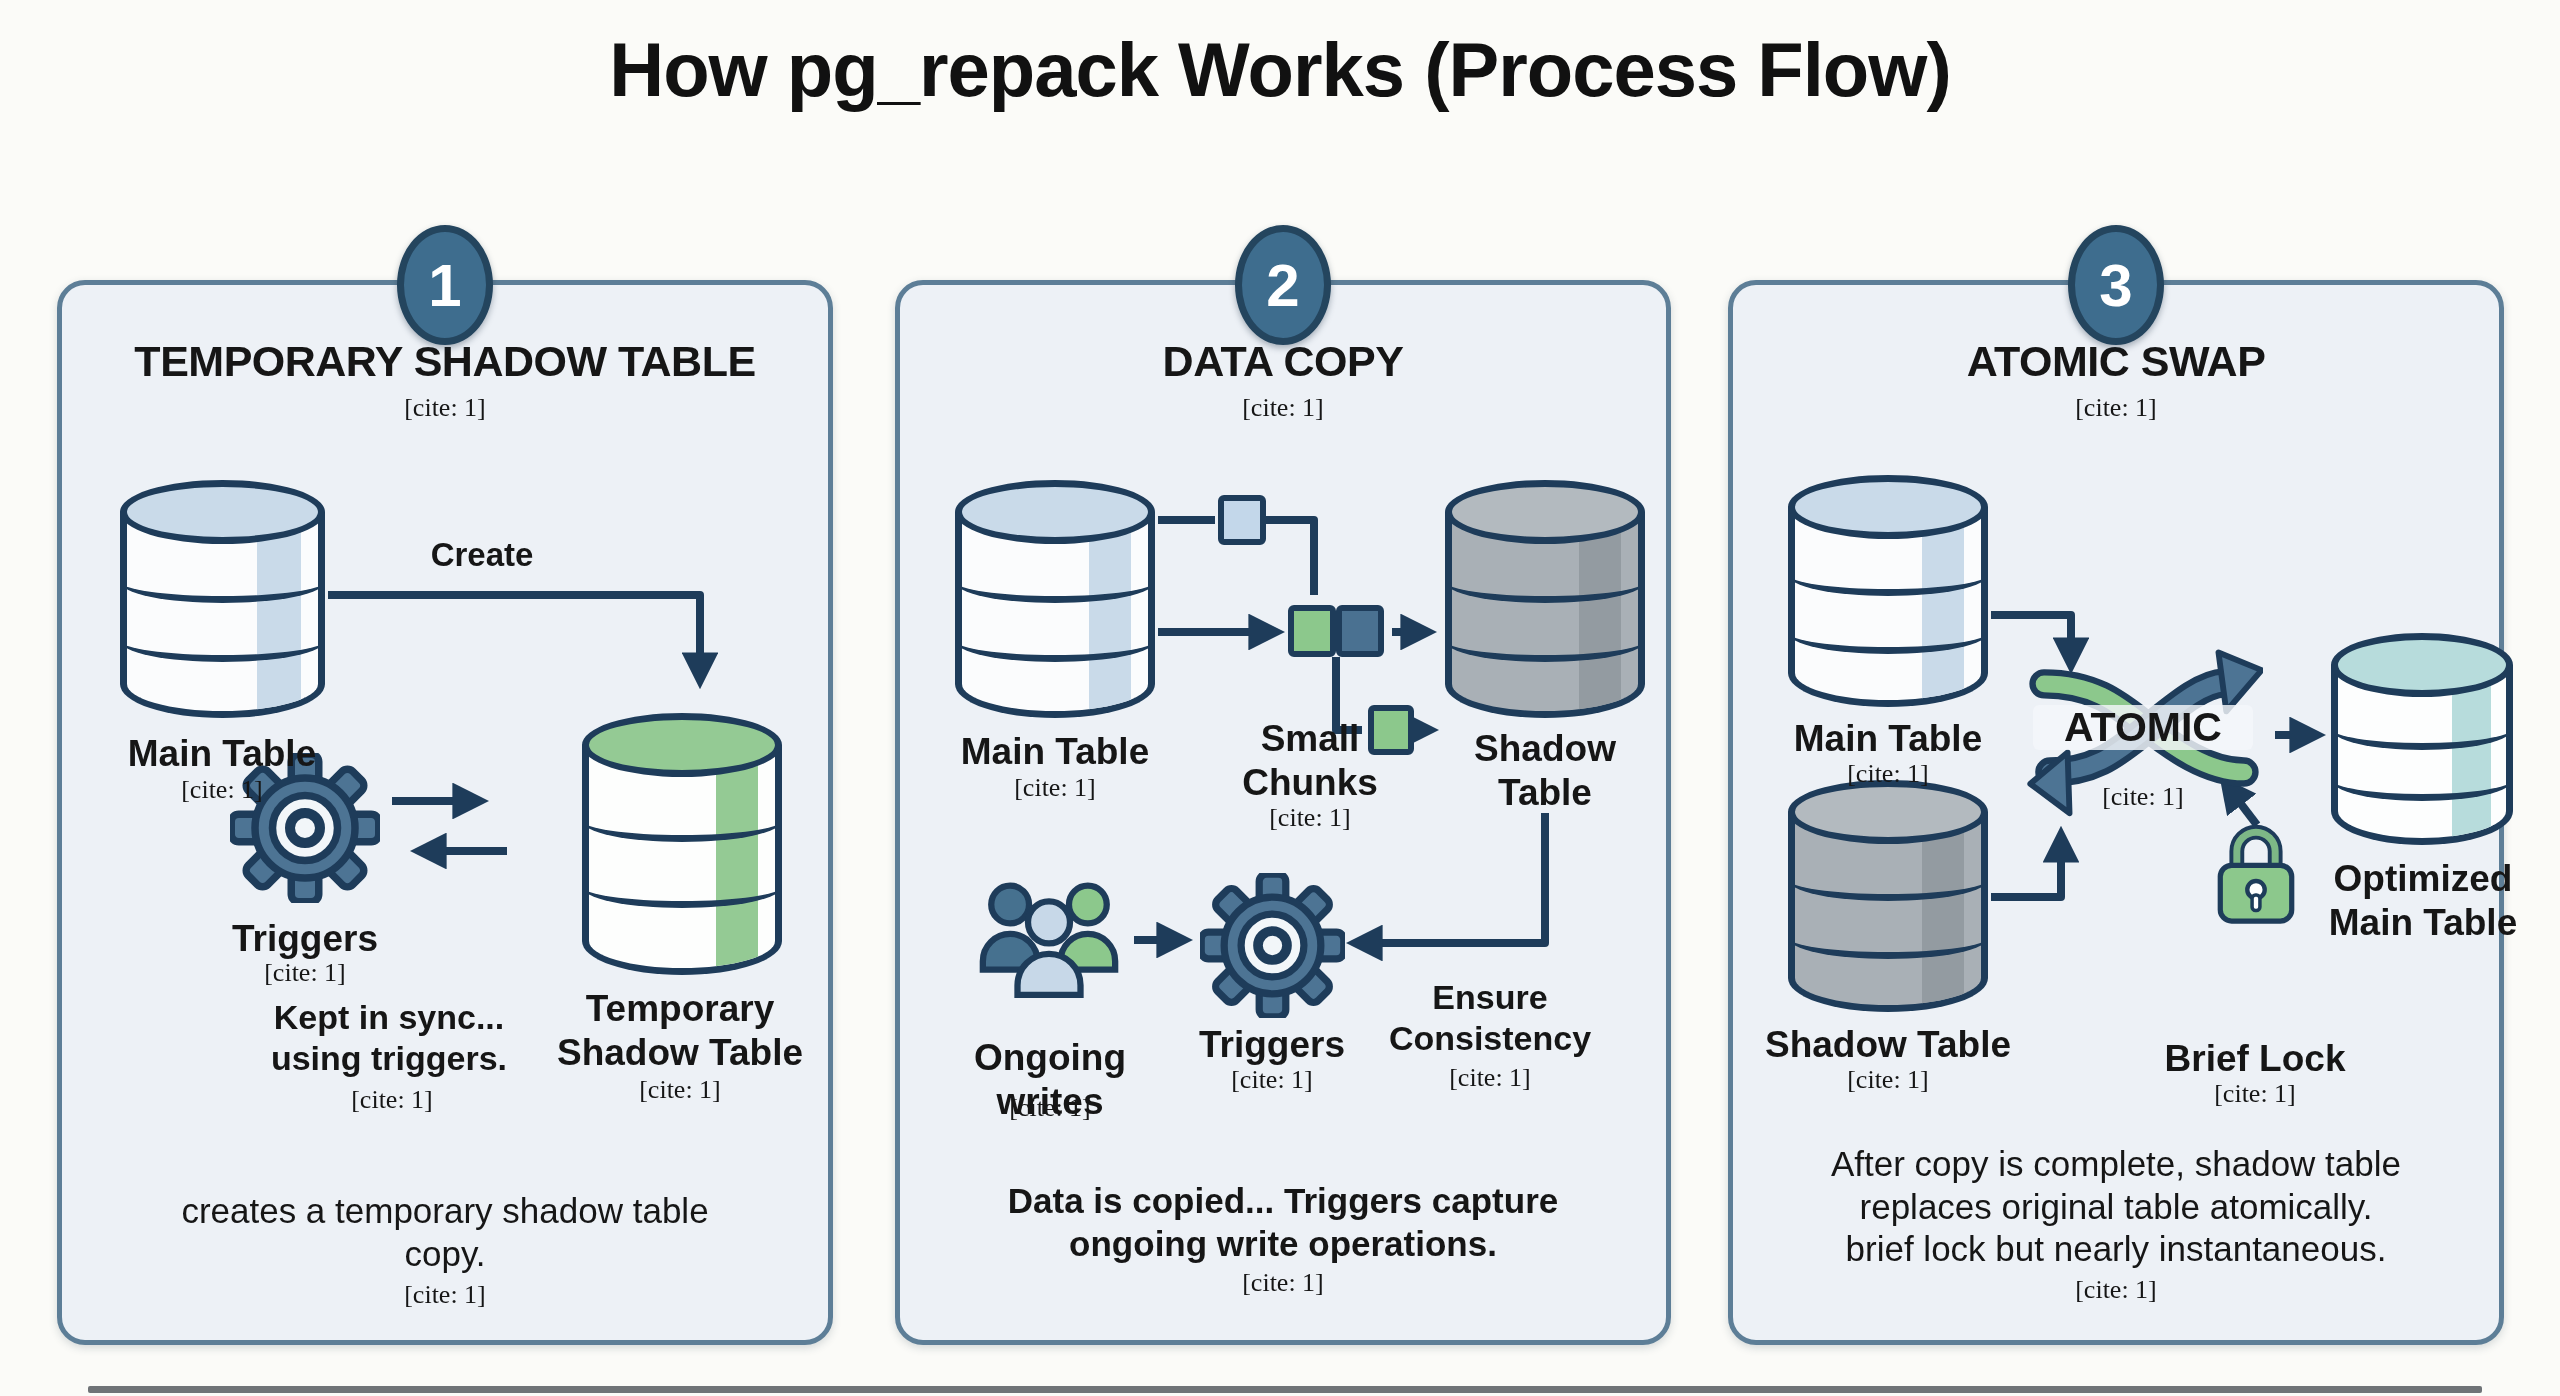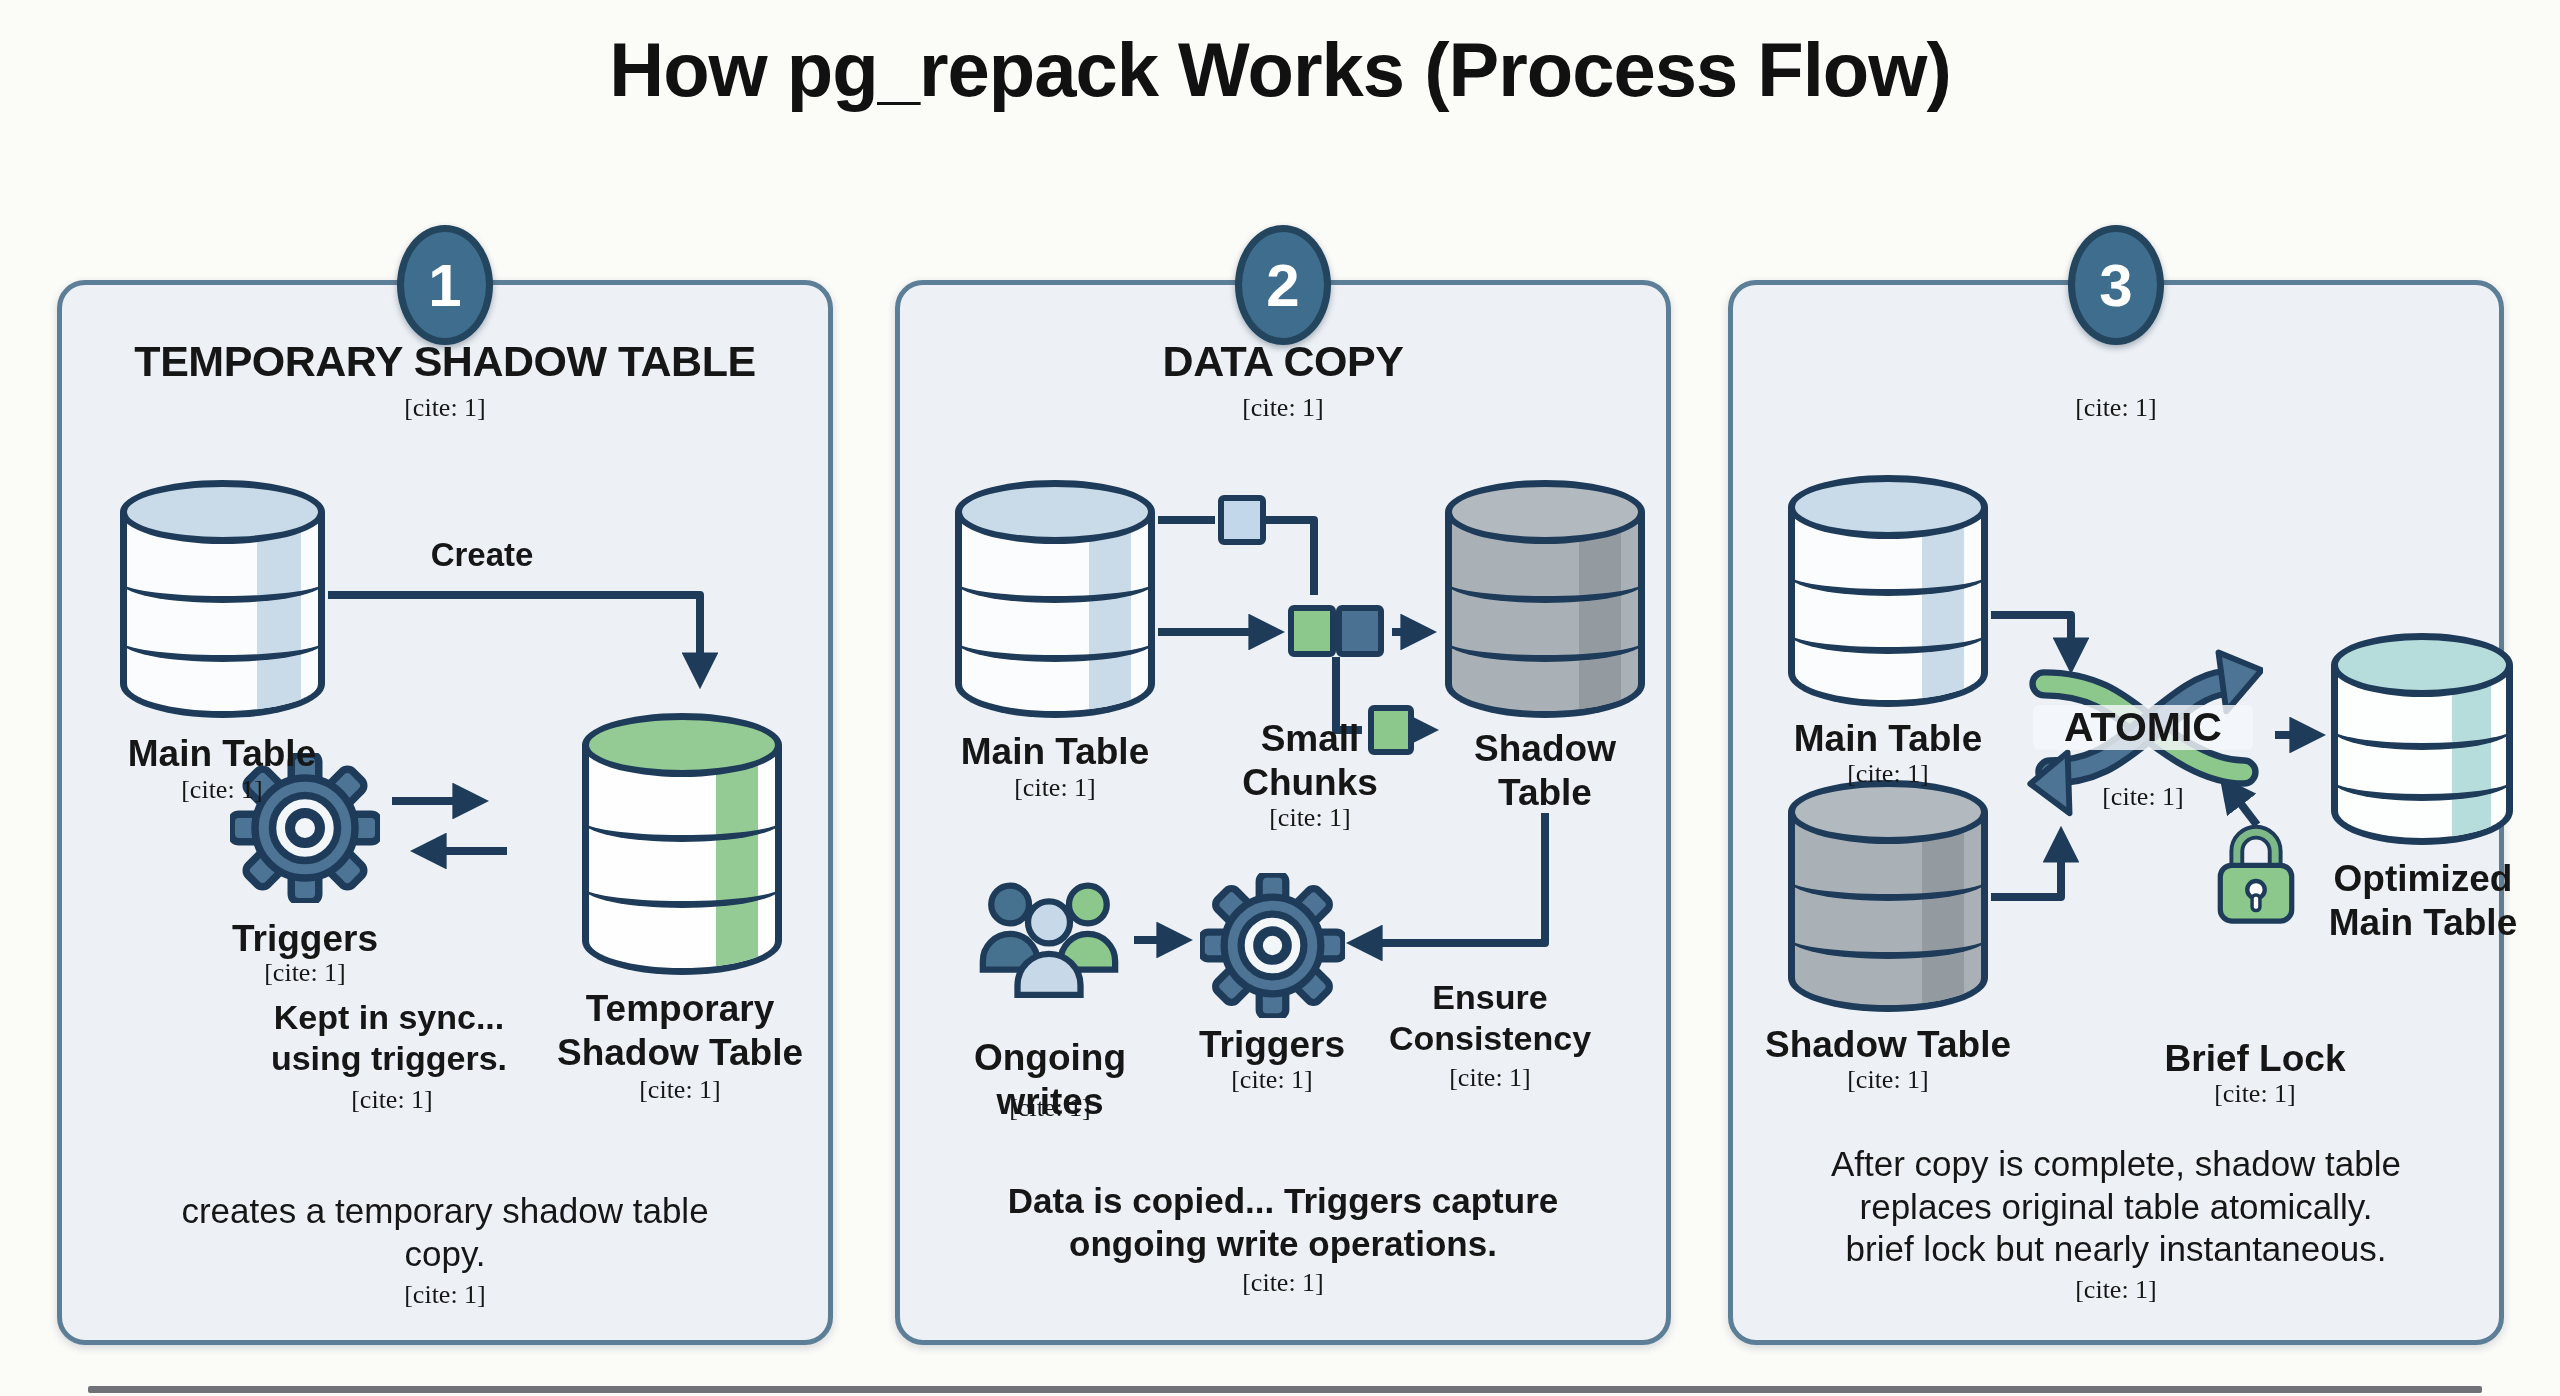--- a/index.html
+++ b/index.html
@@ -252,20 +252,21 @@
 
   <div class="caption" style="top:895px;font-weight:bold;">Data is copied... Triggers capture
 ongoing write operations.</div>
   <div class="cite" style="left:0;width:100%;top:983px;">[cite: 1]</div>
 </div>
 
 <div class="panel p3">
   <div class="badge">
     <span>3</span>
   </div>
+  <div class="heading">ATOMIC SWAP</div>
   <div class="heading-cite cite" style="position:absolute;top:108px;left:0;width:100%;">[cite: 1]</div>
 
   <svg class="wires" width="766" height="1055" viewBox="0 0 766 1055">
     <path d="M258 330 H338 V380" fill="none" stroke="#1e3c5a" stroke-width="8" stroke-linejoin="round" marker-end="url(#ah)"></path>
     <path d="M258 612 H328 V550" fill="none" stroke="#1e3c5a" stroke-width="8" stroke-linejoin="round" marker-end="url(#ah)"></path>
     <path d="M524 540 L492 498" fill="none" stroke="#1e3c5a" stroke-width="8" marker-end="url(#ah)"></path>
     <path d="M542 450 H584" fill="none" stroke="#1e3c5a" stroke-width="8" marker-end="url(#ah)"></path>
   </svg>
 
   <div class="cyl" style="left:55px;top:190px;width:200px;height:232px;--ctop:#c9dae9;--cstripe:#c9dae9;--cbody:#fbfcfd;">

